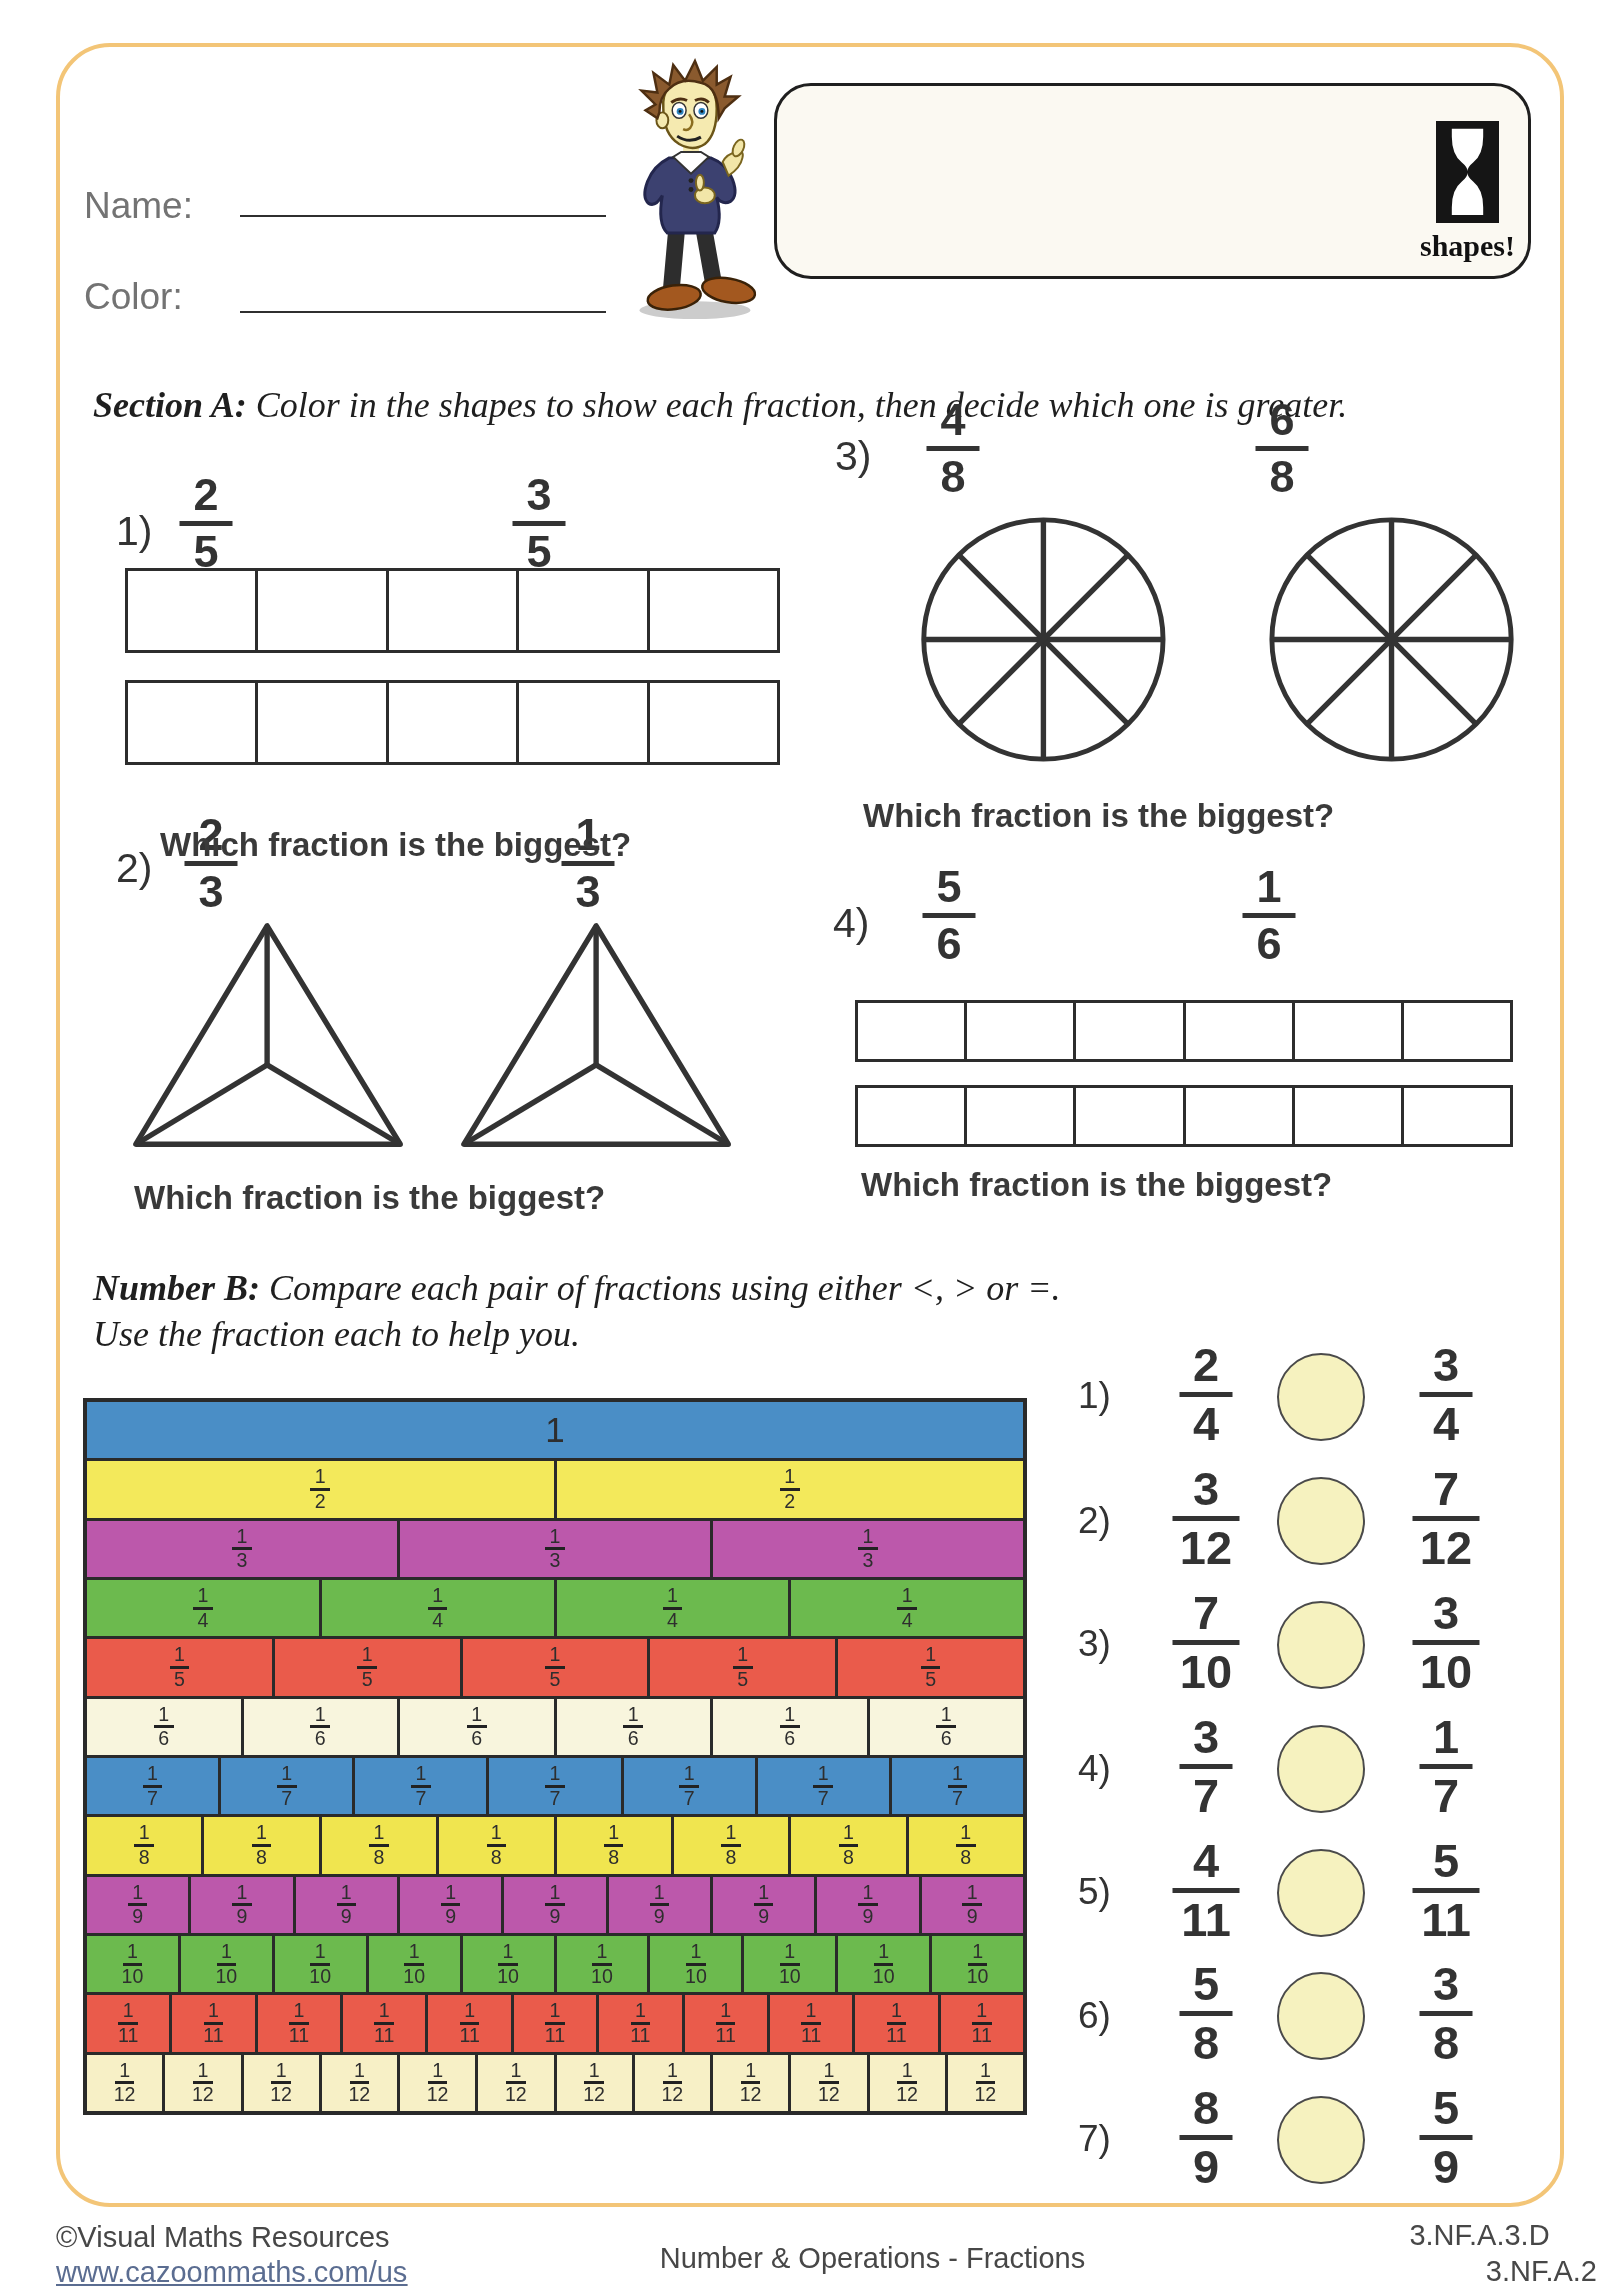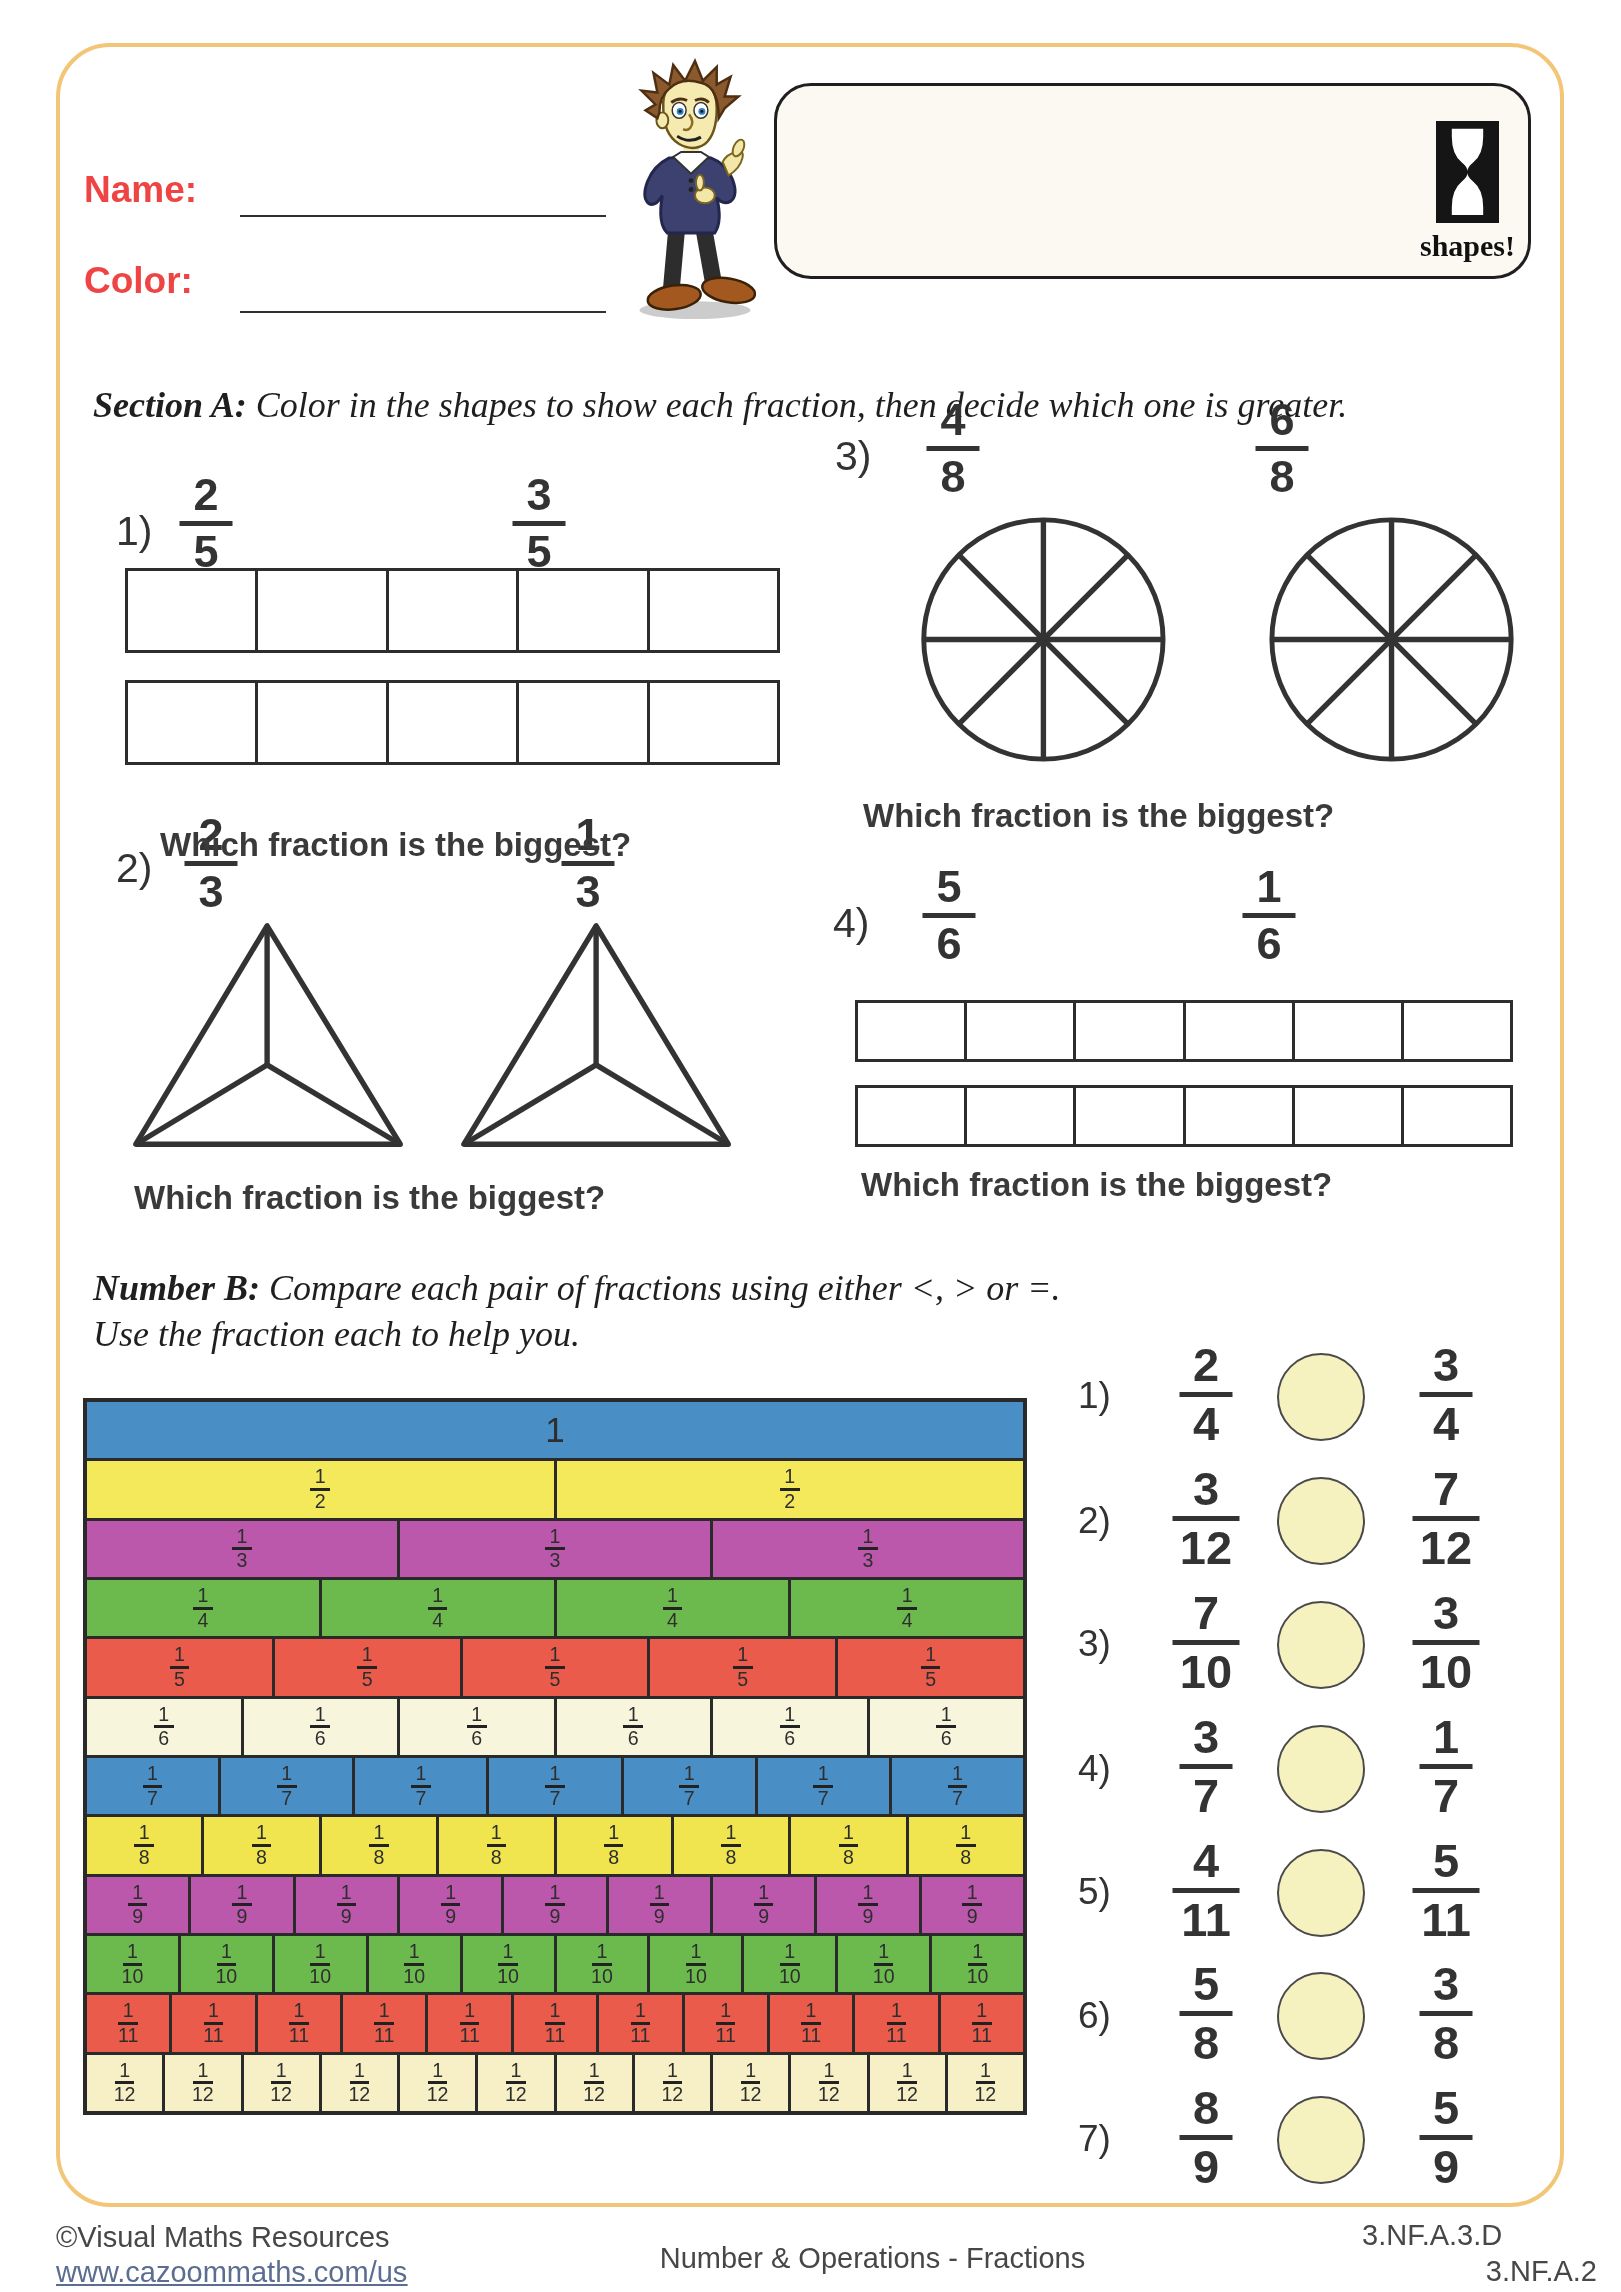--- a/index.html
+++ b/index.html
@@ -5,21 +5,21 @@
   html,body{margin:0;padding:0;}
   body{
     width:1621px;height:2293px;position:relative;background:#ffffff;
     font-family:"Liberation Sans",sans-serif;color:#333;overflow:hidden;
   }
   .abs{position:absolute;}
   
   .page-border{left:56px;top:43px;width:1500px;height:2156px;
     border:4.9px solid #f3c577;border-radius:54px;}
   
-  .field-label{font-weight:bold;font-size:37px;color:#ef4444;}
+  .field-label{font-weight:normal;font-size:37px;color:#737373;margin-top:16px;}
   #name-label{left:84px;top:169px;}
   #date-label{left:84px;top:260px;}
   .write-line{height:0;border-top:2px solid #2f2f2f;width:366px;left:240px;}
   #name-line{top:215px;}
   #date-line{top:311px;}
   #boy{left:616px;top:57px;width:152px;height:267px;}
   .title-box{left:774px;top:83px;width:757px;height:196px;background:#fbf9f2;
     border:3.9px solid #1f1f1f;border-radius:37px;box-sizing:border-box;}
   .title-lines{position:absolute;left:39px;top:11.8px;font-weight:bold;
     font-size:44px;line-height:55px;color:#2b2b2b;letter-spacing:-0.5px;}
@@ -72,21 +72,21 @@
   .cmp-num{position:absolute;left:1078px;font-size:37px;color:#333;}
   .cmp .frac .fn,.cmp .frac .fd{font-size:47px;line-height:48px;}
   .cmp .frac .fbar{height:4.9px;margin:2.9px 0;}
   .ans-circle{position:absolute;left:1277px;width:88px;height:88px;border-radius:50%;
     border:2px solid #4a4a4a;box-sizing:border-box;}
   
   .foot{font-size:29px;color:#474747;}
   #f-copy{left:56px;top:2221px;}
   #f-url{left:56px;top:2256px;text-decoration:underline;}
   #f-center{left:549px;top:2242px;width:647px;text-align:center;}
-  #f-std1{left:1362px;top:2219px;width:235px;text-align:left;}
+  #f-std1{left:1362px;top:2219px;width:235px;text-align:center;}
   #f-std2{left:1362px;top:2255px;width:235px;text-align:right;}
   a.foot-link{color:#5b6d91;}
   svg{display:block;}
 </style>
 </head>
 <body>
 
 <div class="abs page-border"></div>
 
 <span class="abs field-label" id="name-label">Name:</span>

